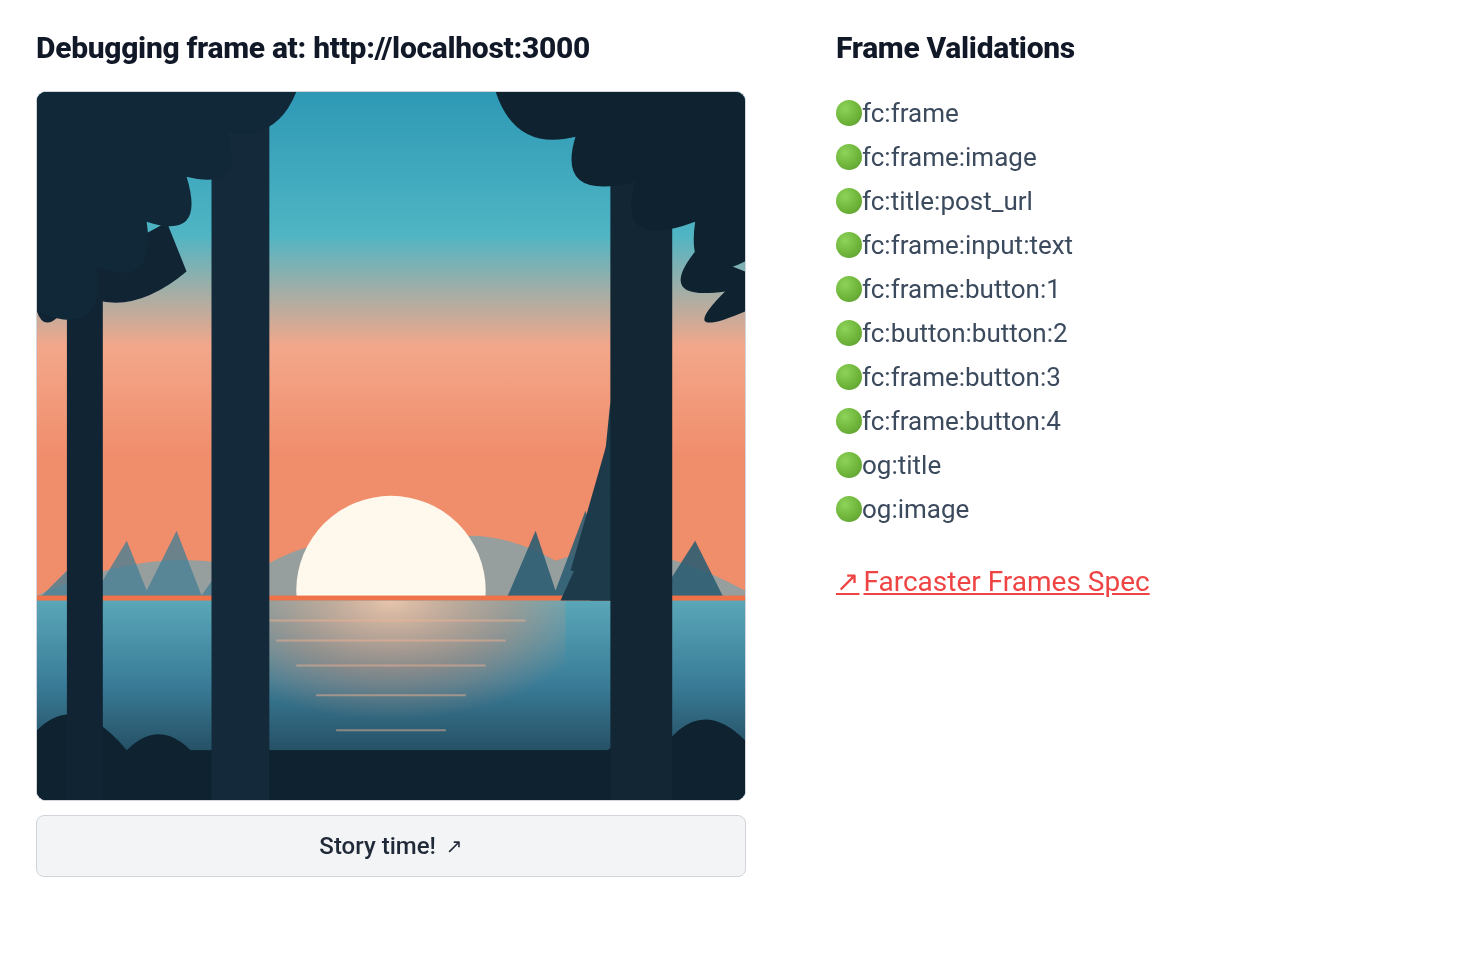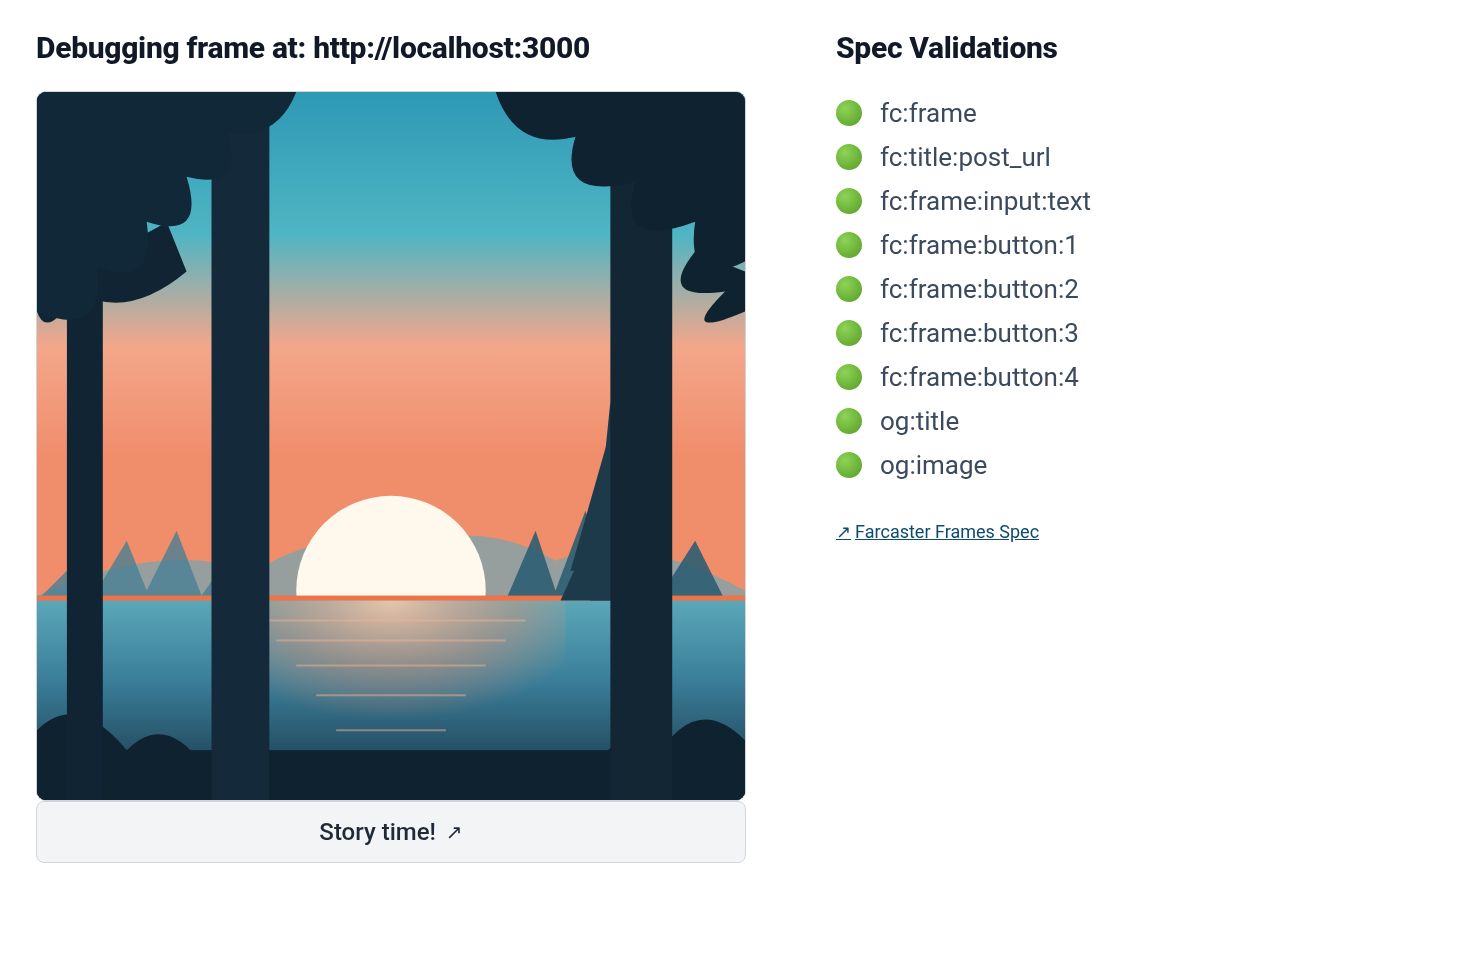--- a/index.html
+++ b/index.html
@@ -35,21 +35,21 @@
     border: 1px solid #d1d5db;
     position: relative;
     background: #1a3a4a;
   }
   .frame-button {
     display: flex;
     align-items: center;
     justify-content: center;
     gap: 10px;
     width: 710px;
-    margin-top: 0;
+    margin-top: 14px;
     padding: 16px 20px;
     background: #f3f4f6;
     border: 1px solid #d1d5db;
     border-radius: 8px;
     font-size: 24px;
     font-weight: 500;
     color: #1f2937;
     cursor: pointer;
     font-family: inherit;
   }
@@ -57,38 +57,37 @@
     font-size: 20px;
     line-height: 1;
   }
   .validation-list {
     list-style: none;
     margin-top: 14px;
   }
   .validation-list li {
     display: flex;
     align-items: center;
-    gap: 18px;
     padding: 7px 0;
     font-size: 26px;
     color: #3c4a5e;
   }
   .status-dot {
     width: 26px;
     height: 26px;
     border-radius: 50%;
     flex-shrink: 0;
     background: #6fb53a;
     background: radial-gradient(circle at 35% 32%, #8fd35a 0%, #6fb53a 55%, #5a9a2e 100%);
   }
   .spec-link {
     display: inline-block;
     margin-top: 34px;
-    font-size: 18px;
-    color: #0c4a6e;
+    font-size: 28px;
+    color: #ef4444;
     text-decoration: underline;
     cursor: pointer;
   }
   .spec-link-arrow {
     margin-right: 4px;
   }
 
   
   .scene {
     position: absolute;
@@ -181,41 +180,45 @@
       </svg>
     </div>
 
     <button class="frame-button">
       <span>Story time!</span>
       <span class="arrow-icon">↗</span>
     </button>
   </div>
 
   <div class="right-col">
-    <h1>Spec Validations</h1>
+    <h1>Frame Validations</h1>
     <ul class="validation-list">
         <li>
           <span class="status-dot"></span>
           <span>fc:frame</span>
         </li>
         <li>
           <span class="status-dot"></span>
+          <span>fc:frame:image</span>
+        </li>
+        <li>
+          <span class="status-dot"></span>
           <span>fc:title:post_url</span>
         </li>
         <li>
           <span class="status-dot"></span>
           <span>fc:frame:input:text</span>
         </li>
         <li>
           <span class="status-dot"></span>
           <span>fc:frame:button:1</span>
         </li>
         <li>
           <span class="status-dot"></span>
-          <span>fc:frame:button:2</span>
+          <span>fc:button:button:2</span>
         </li>
         <li>
           <span class="status-dot"></span>
           <span>fc:frame:button:3</span>
         </li>
         <li>
           <span class="status-dot"></span>
           <span>fc:frame:button:4</span>
         </li>
         <li>

